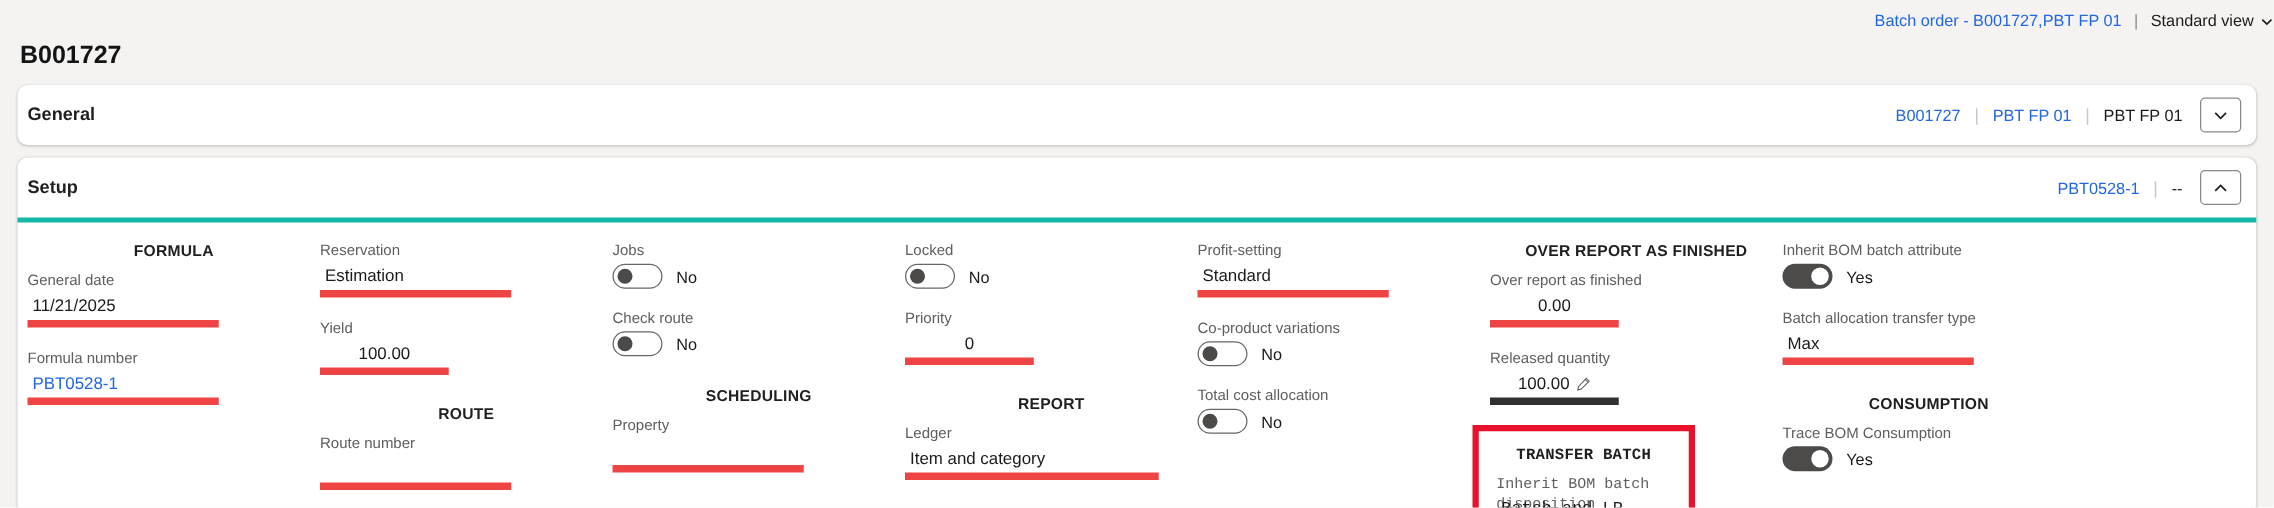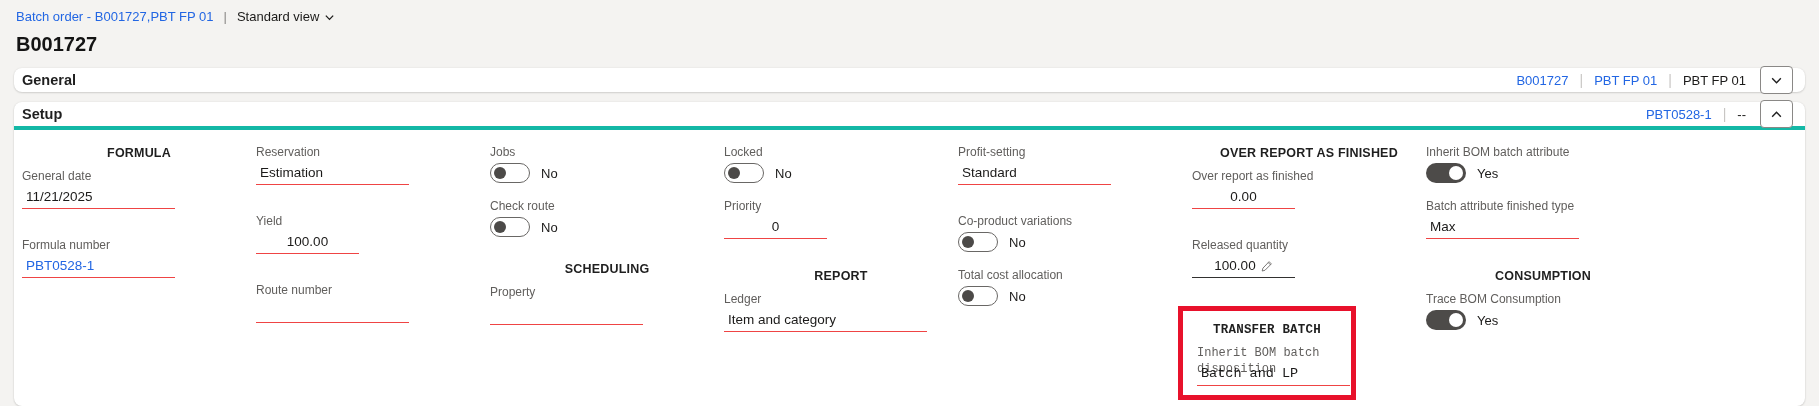--- a/index.html
+++ b/index.html
@@ -4,50 +4,50 @@
 <style>
   html,body{margin:0;padding:0;}
   body{
     width:1819px;height:406px;overflow:hidden;
     background:#f4f3f1;
     font-family:"Liberation Sans",sans-serif;
     color:#1b1a19;
     -webkit-font-smoothing:antialiased;
   }
   
-  .topbar{display:flex;align-items:center;gap:10px;padding:9px 0 0 16px;font-size:13px;}
+  .topbar{display:flex;align-items:center;gap:10px;padding:9px 0 0 16px;font-size:13px;justify-content:flex-end;}
   .crumb{color:var(--accent,#2266e3);cursor:pointer;}
   .crumb-sep{color:#8a8886;}
   .view-switch{display:flex;align-items:center;gap:5px;color:#1b1a19;cursor:pointer;}
   .view-switch svg{margin-top:1px;color:#1b1a19;}
   .pagetitle{font-size:20px;font-weight:700;color:#141414;margin:9px 0 0 16px;}
 
   
   .card{margin:0 14px;background:#fff;border-radius:8px;
     box-shadow:0 1px 2px rgba(0,0,0,.13),0 0 2px rgba(0,0,0,.09);}
-  .card-header{display:flex;align-items:center;height:24px;padding:0 12px 0 8px;}
+  .card-header{display:flex;align-items:center;height:48px;padding:0 12px 0 8px;}
   .sec-title{font-size:14.5px;font-weight:700;color:#1f1f1f;}
   .summary{margin-left:auto;display:flex;align-items:center;gap:11px;font-size:13px;}
   .summary .sum-link{color:var(--accent,#2266e3);cursor:pointer;}
   .summary .sum-text{color:#1b1a19;}
   .sum-sep{color:#c8c6c4;font-size:14px;}
   .collapse-btn{width:31px;height:26px;margin-left:14px;background:#fff;border:1px solid #8a8886;
     border-radius:4px;display:flex;align-items:center;justify-content:center;cursor:pointer;color:#1f1f1f;}
   #card-general{margin-top:12px;}
   #card-setup{margin-top:10px;}
   #card-setup .card-header{border-bottom:4px solid #14b8a6;}
 
   
   .form-grid{display:flex;padding:8px 0 6px 8px;}
   .col{width:234px;flex:none;padding-top:6px;}
   .grp{font-size:12.5px;font-weight:700;color:#1f1f1f;height:18px;line-height:18px;margin-bottom:6px;letter-spacing:.2px;text-align:center;}
   .grp.mt{margin-top:22px;}
-  .fld{margin-bottom:28px;}
+  .fld{margin-bottom:16px;}
   .lbl{font-size:12px;color:#605e5c;height:16px;line-height:16px;margin-bottom:2px;}
-  .val{height:22px;line-height:22px;font-size:13.5px;color:#1b1a19;border-bottom:1px solid #ef4444;
+  .val{height:22px;line-height:22px;font-size:13.5px;color:#1b1a19;border-bottom:6px solid #ef4444;
     width:145px;padding:0 4px;white-space:nowrap;cursor:text;display:flex;align-items:center;}
   .val.num{width:95px;justify-content:center;}
   .val.wide{width:195px;}
   .val.link{color:var(--accent,#2266e3);}
   .val .pencil{margin-left:5px;display:inline-flex;color:#605e5c;}
   .tgl{margin-bottom:14px;}
   .trow{display:flex;align-items:center;height:22px;margin-top:2px;}
   .toggle{width:40px;height:20px;border-radius:10px;position:relative;box-sizing:border-box;cursor:pointer;flex:none;}
   .toggle.off{background:#fff;border:1px solid #696765;}
   .toggle.off .knob{position:absolute;left:3px;top:3px;width:12px;height:12px;border-radius:50%;background:var(--knob,#4c4a48);}
@@ -128,20 +128,21 @@
           <div class="val">
             <span>Estimation</span>
           </div>
         </div>
         <div class="fld">
           <div class="lbl">Yield</div>
           <div class="val num">
             <span>100.00</span>
           </div>
         </div>
+        <div class="grp mt">ROUTE</div>
         <div class="fld">
           <div class="lbl">Route number</div>
           <div class="val">
             <span></span>
           </div>
         </div>
       </div>
       <div class="col">
         <div class="tgl">
           <div class="lbl">Jobs</div>
@@ -252,21 +253,21 @@
         <div class="tgl">
           <div class="lbl">Inherit BOM batch attribute</div>
           <div class="trow">
             <div class="toggle on">
               <div class="knob"></div>
             </div>
             <span class="tstate">Yes</span>
           </div>
         </div>
         <div class="fld">
-          <div class="lbl">Batch attribute finished type</div>
+          <div class="lbl">Batch allocation transfer type</div>
           <div class="val">
             <span>Max</span>
           </div>
         </div>
         <div class="grp mt">CONSUMPTION</div>
         <div class="tgl">
           <div class="lbl">Trace BOM Consumption</div>
           <div class="trow">
             <div class="toggle on">
               <div class="knob"></div>

